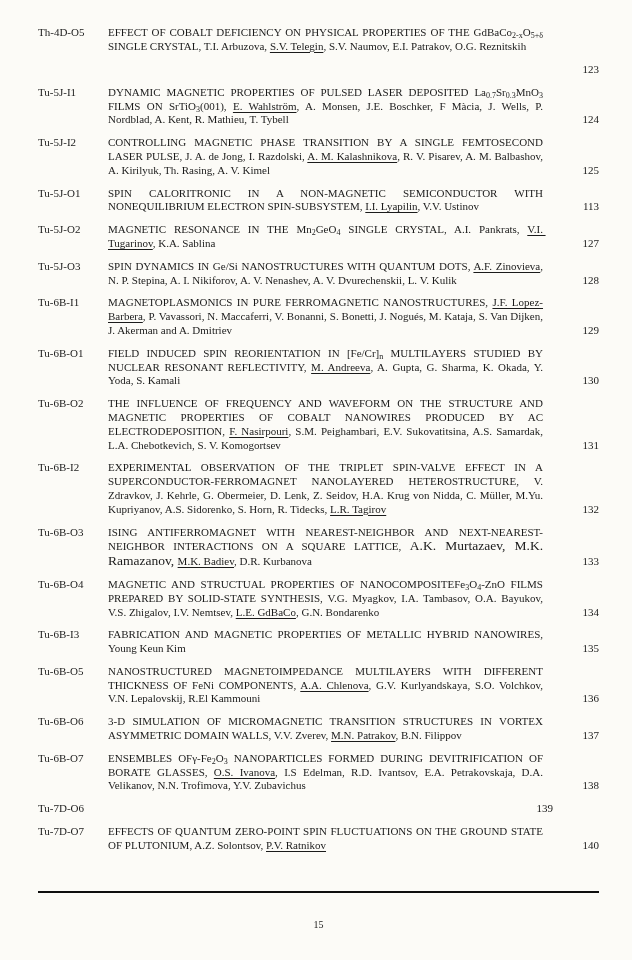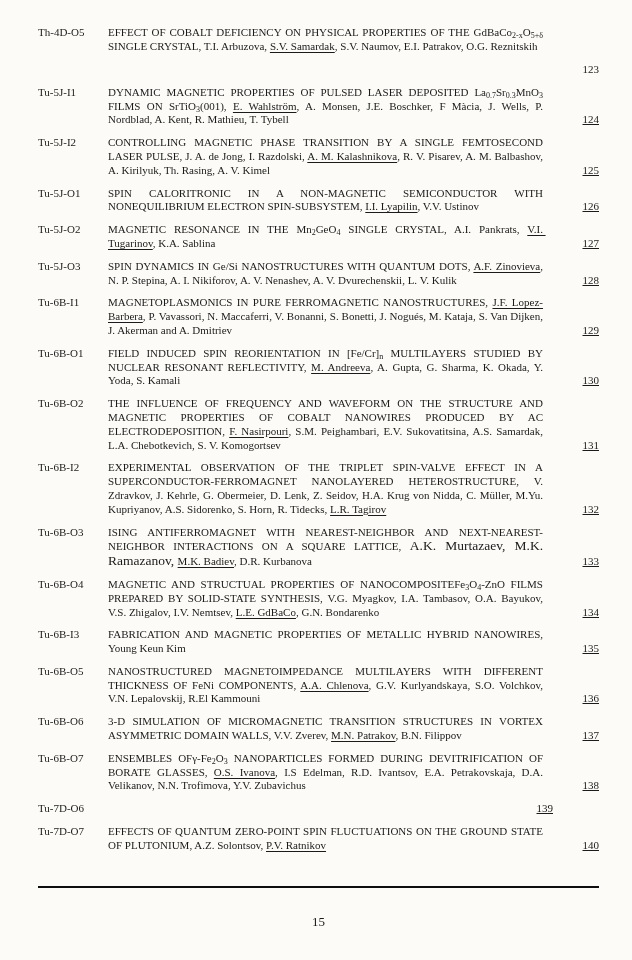--- a/index.html
+++ b/index.html
@@ -14,48 +14,48 @@
   .entries{display:flex;flex-direction:column;gap:9px;}
   .entry{display:grid;grid-template-columns:70px 1fr 46px;}
   .code{font-size:11px;line-height:13.8px;white-space:nowrap;}
   .title{font-size:11px;line-height:13.8px;text-align:justify;padding-right:10px;}
   .title span{white-space:pre-wrap;}
   .title .sub{font-size:8px;vertical-align:-2px;line-height:0;}
   .title .u{text-decoration:underline;text-underline-offset:1.5px;}
   .title .big{font-size:13.5px;}
   .pagenum{font-size:11px;line-height:13.8px;text-align:right;}
   .align-top{align-self:start;margin-top:37px;}
-  .align-bottom{align-self:end;text-decoration:underline;}
+  .align-bottom{align-self:end;}
   .footer-rule{height:2.5px;background:#0e0e0e;margin-top:auto;}
-  .footer-num{text-align:center;font-size:13px;margin-top:26px;}
+  .footer-num{text-align:center;font-size:10px;margin-top:26px;}
 </style>
 </head>
 <body>
 
 <div class="page">
   <div class="entries">
       <div class="entry">
         <div class="code">Th-4D-O5</div>
-        <div class="title"><span>EFFECT OF COBALT DEFICIENCY ON PHYSICAL PROPERTIES OF THE GdBaCo</span><span class="sub">2-x</span><span>O</span><span class="sub">5+δ</span><span> SINGLE CRYSTAL, T.I. Arbuzova, </span><span class="u">S.V. Samardak</span><span>, S.V. Naumov, E.I. Patrakov, O.G. Reznitskih</span></div>
+        <div class="title"><span>EFFECT OF COBALT DEFICIENCY ON PHYSICAL PROPERTIES OF THE GdBaCo</span><span class="sub">2-x</span><span>O</span><span class="sub">5+δ</span><span> SINGLE CRYSTAL, T.I. Arbuzova, </span><span class="u">S.V. Telegin</span><span>, S.V. Naumov, E.I. Patrakov, O.G. Reznitskih</span></div>
         <div class="pagenum align-top">123</div>
       </div>
       <div class="entry">
         <div class="code">Tu-5J-I1</div>
         <div class="title"><span>DYNAMIC MAGNETIC PROPERTIES OF PULSED LASER DEPOSITED La</span><span class="sub">0.7</span><span>Sr</span><span class="sub">0.3</span><span>MnO</span><span class="sub">3</span><span> FILMS ON SrTiO</span><span class="sub">3</span><span>(001), </span><span class="u">E. Wahlström</span><span>, A. Monsen, J.E. Boschker, F Màcia, J. Wells, P. Nordblad, A. Kent, R. Mathieu, T. Tybell</span></div>
         <div class="pagenum align-bottom">124</div>
       </div>
       <div class="entry">
         <div class="code">Tu-5J-I2</div>
         <div class="title"><span>CONTROLLING MAGNETIC PHASE TRANSITION BY A SINGLE FEMTOSECOND LASER PULSE, J. A. de Jong, I. Razdolski, </span><span class="u">A. M. Kalashnikova</span><span>, R. V. Pisarev, A. M. Balbashov, A. Kirilyuk, Th. Rasing, A. V. Kimel</span></div>
         <div class="pagenum align-bottom">125</div>
       </div>
       <div class="entry">
         <div class="code">Tu-5J-O1</div>
         <div class="title"><span>SPIN CALORITRONIC IN A NON-MAGNETIC SEMICONDUCTOR WITH NONEQUILIBRIUM ELECTRON SPIN-SUBSYSTEM, </span><span class="u">I.I. Lyapilin</span><span>, V.V. Ustinov</span></div>
-        <div class="pagenum align-bottom">126</div>
+        <div class="pagenum align-bottom">113</div>
       </div>
       <div class="entry">
         <div class="code">Tu-5J-O2</div>
         <div class="title"><span>MAGNETIC RESONANCE IN THE Mn</span><span class="sub">2</span><span>GeO</span><span class="sub">4</span><span> SINGLE CRYSTAL, A.I. Pankrats, </span><span class="u">V.I. Tugarinov</span><span>, K.A. Sablina</span></div>
         <div class="pagenum align-bottom">127</div>
       </div>
       <div class="entry">
         <div class="code">Tu-5J-O3</div>
         <div class="title"><span>SPIN DYNAMICS IN Ge/Si NANOSTRUCTURES WITH QUANTUM DOTS, </span><span class="u">A.F. Zinovieva</span><span>, N. P. Stepina, A. I. Nikiforov, A. V. Nenashev, A. V. Dvurechenskii, L. V. Kulik</span></div>
         <div class="pagenum align-bottom">128</div>

